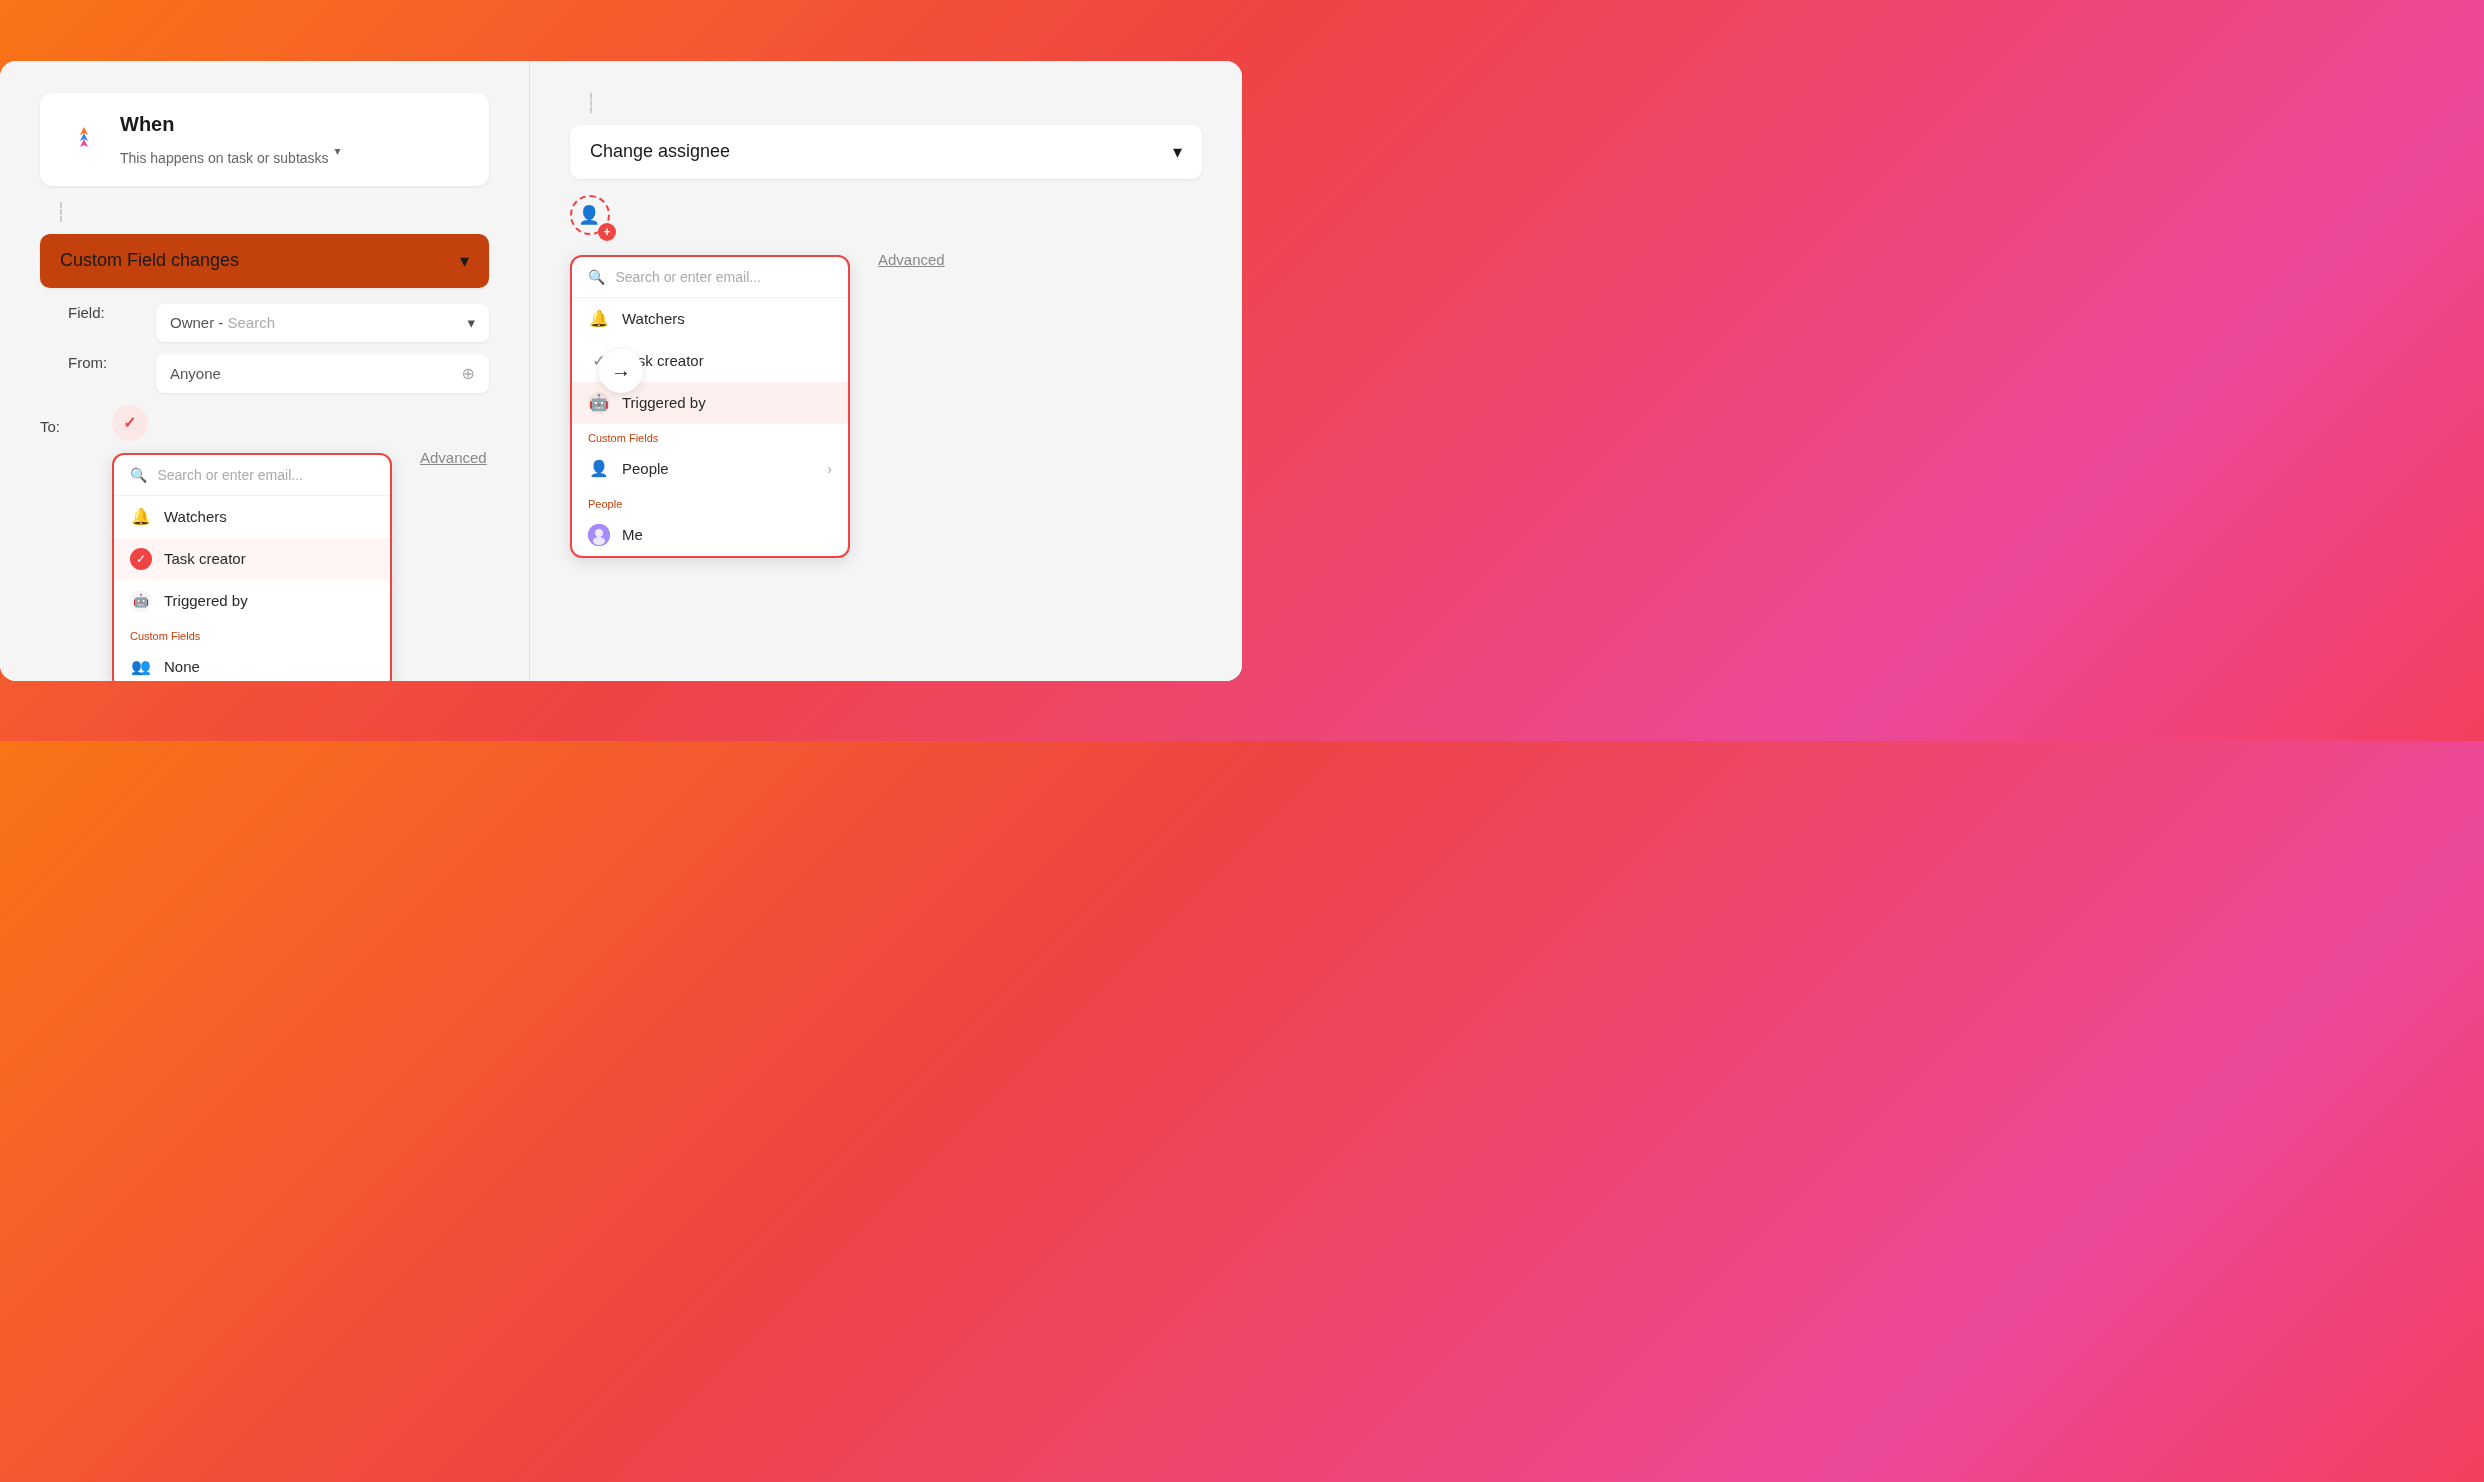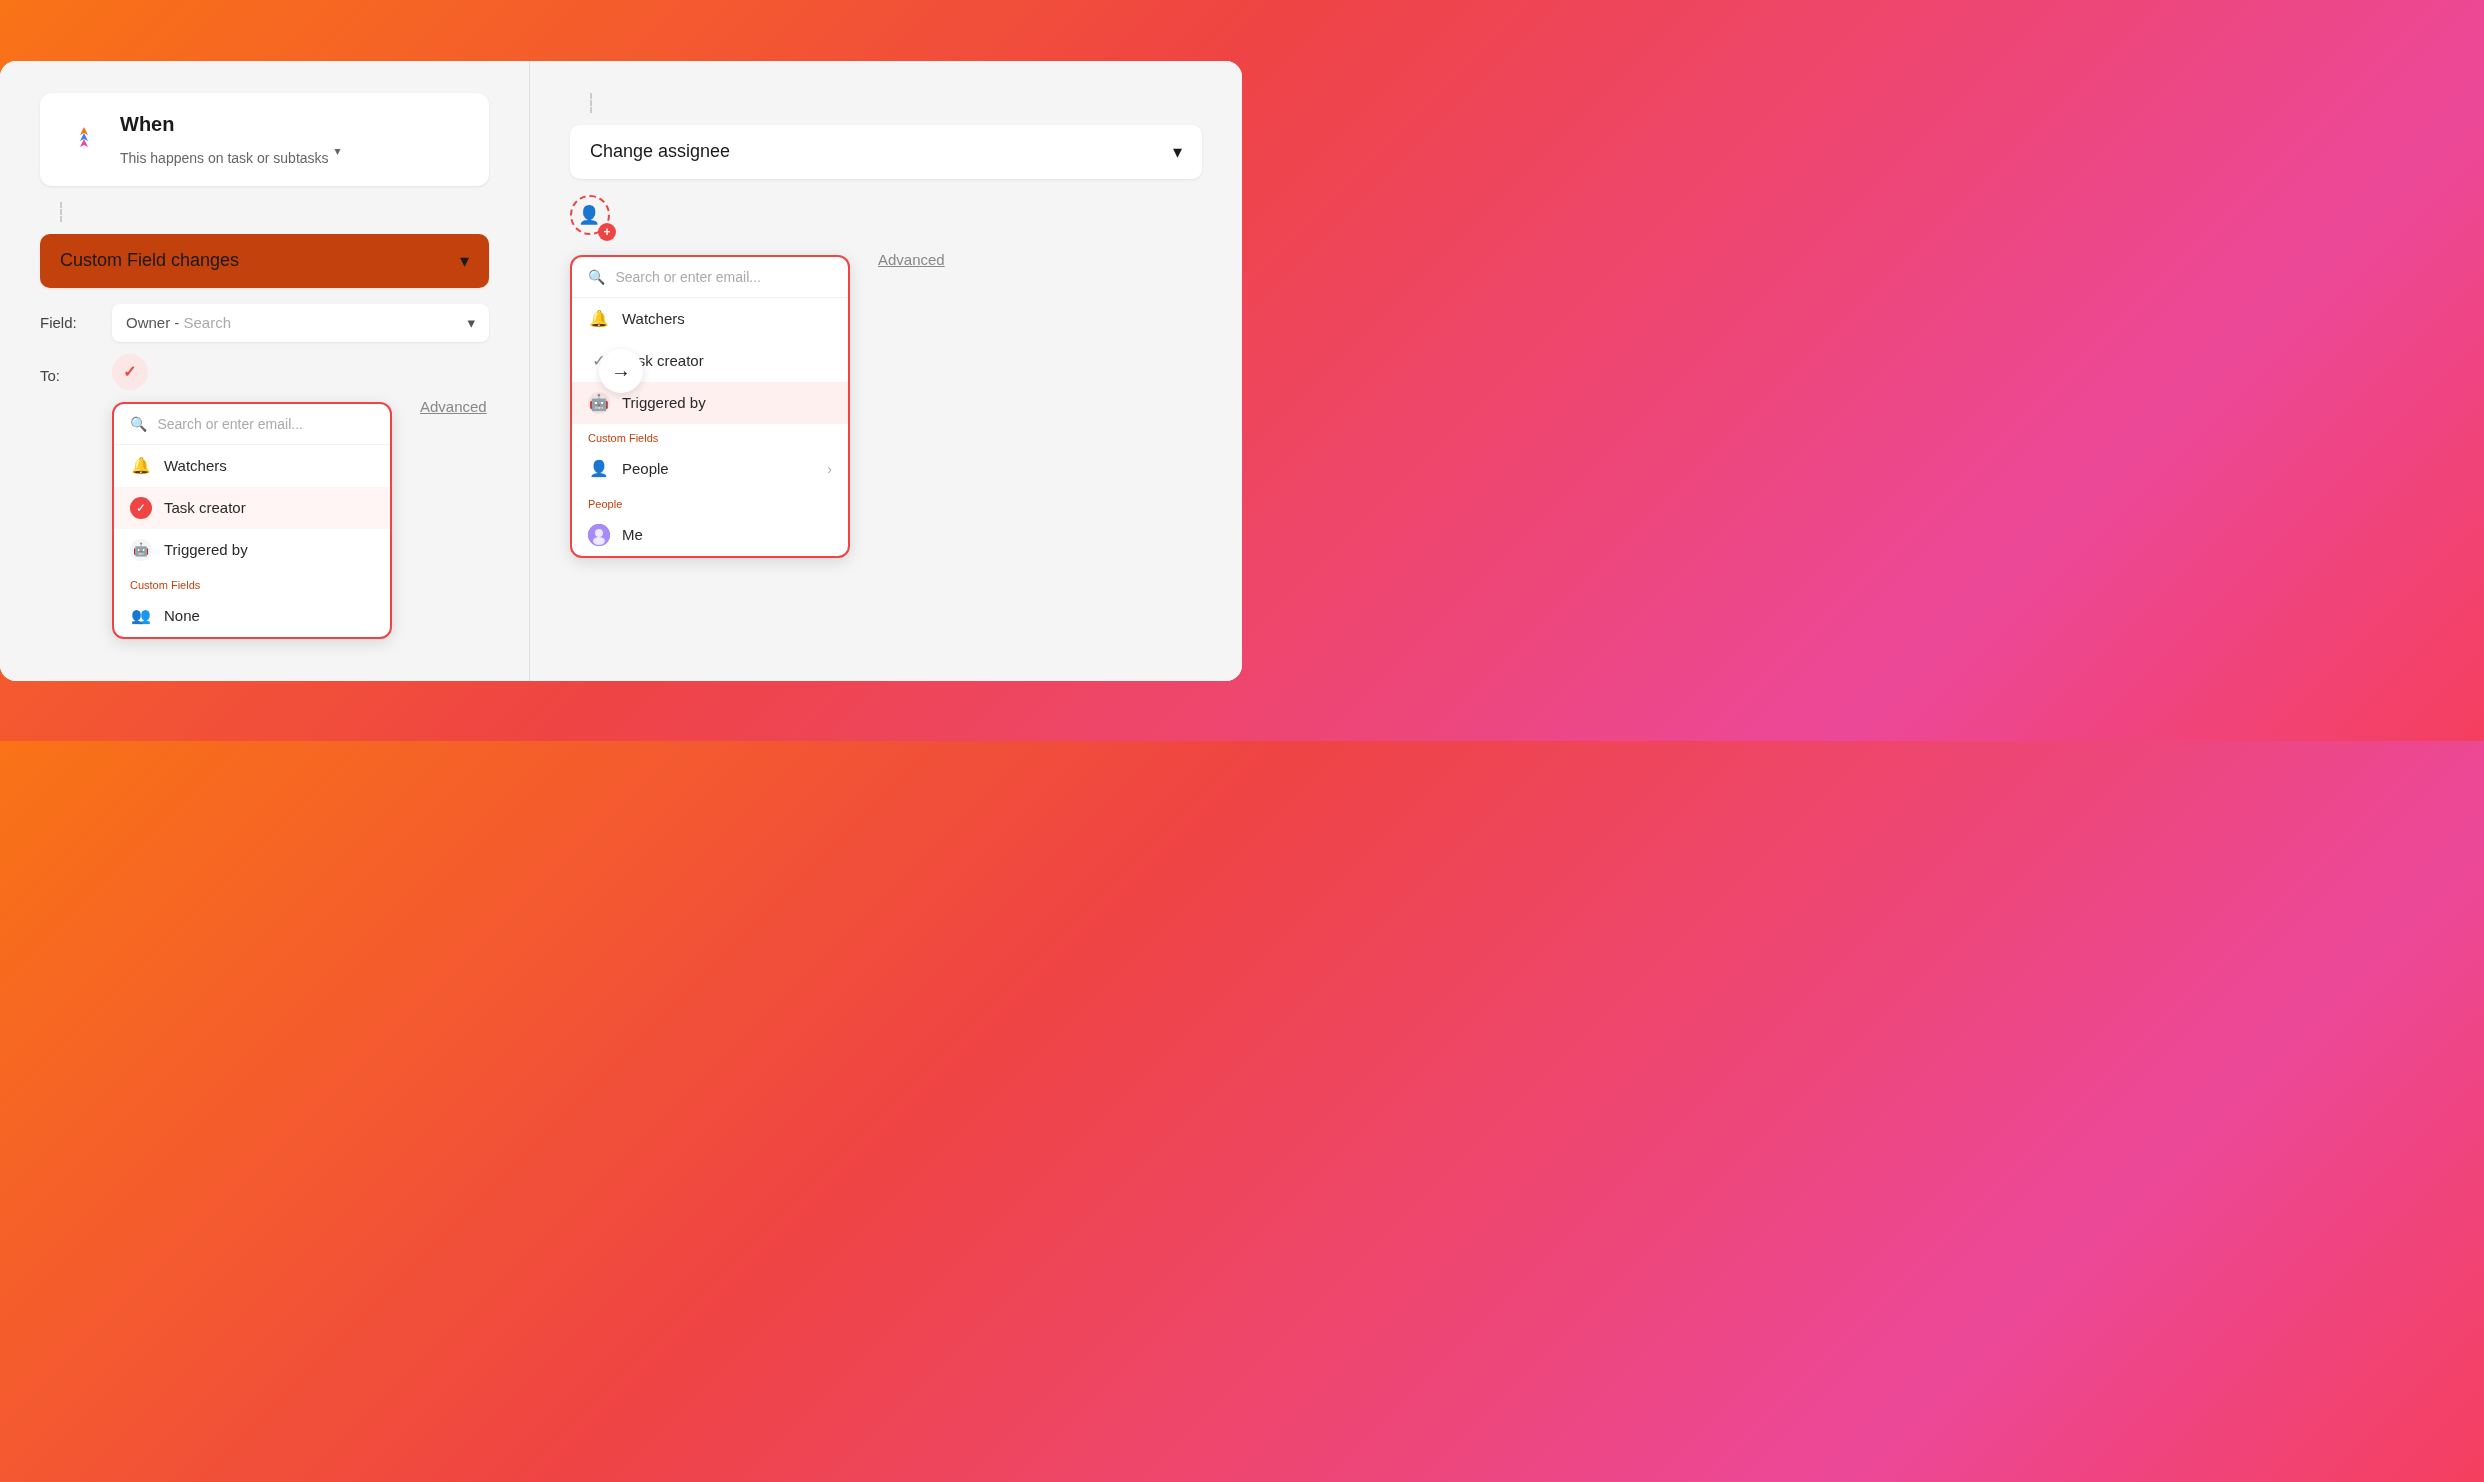--- a/index.html
+++ b/index.html
@@ -90,23 +90,24 @@
       box-shadow: 0 1px 3px rgba(0,0,0,0.08);
       cursor: pointer;
     }
     .trigger-dropdown span {
       font-size: 18px;
       font-weight: 500;
       color: #1a1a1a;
     }
     .field-row {
       display: flex;
-      align-items: center;
-      gap: 12px;
+      align-items: flex-start;
+      gap: 28px;
       margin-bottom: 12px;
+      margin-left: 28px;
     }
     .field-label {
       font-size: 15px;
       color: #444;
       width: 60px;
       flex-shrink: 0;
     }
     .field-select {
       flex: 1;
       background: white;
@@ -379,20 +380,27 @@
     <div class="field-row">
       <span class="field-label">Field:</span>
       <div class="field-select">
         <span>
           <span>Owner - </span><span class="design-text">Search</span>
         </span>
         <span>▾</span>
       </div>
     </div>
 
+    <div class="field-row">
+      <span class="field-label">From:</span>
+      <div class="field-select">
+        <span>Anyone</span>
+        <span style="color:#aaa; font-size:16px;">⊕</span>
+      </div>
+    </div>
 
     <div class="to-row">
       <span class="to-label">To:</span>
       <div>
         <div class="to-value">
           <span class="checkmark">✓</span>
         </div>
       </div>
     </div>
 

